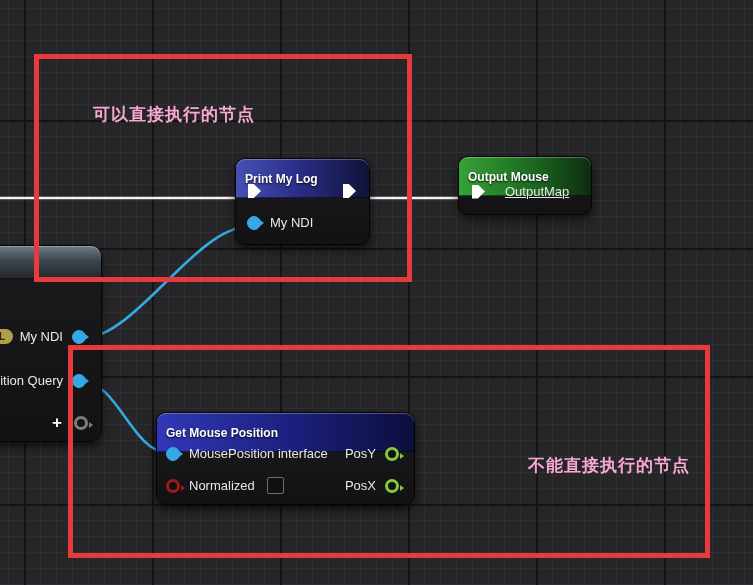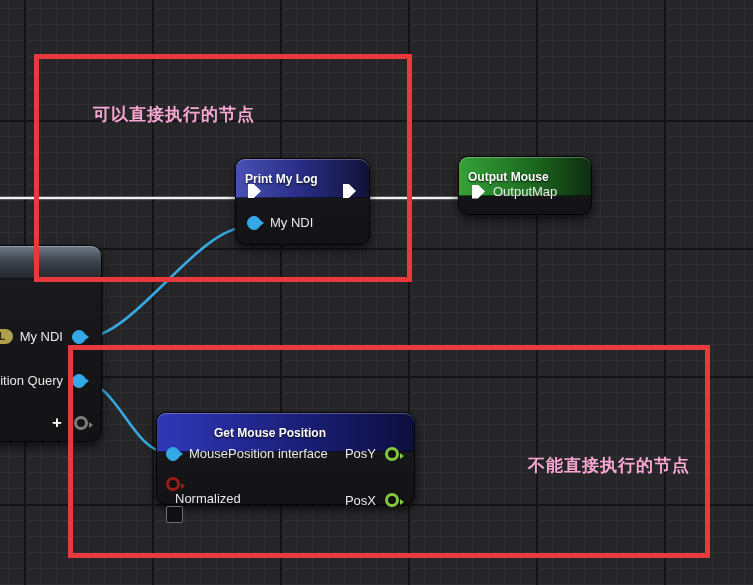--- a/index.html
+++ b/index.html
@@ -27,21 +27,21 @@
     height:39px;border-radius:9px 9px 0 0;
     display:flex;align-items:center;
     box-shadow:inset 0 1px 0 rgba(255,255,255,.28), inset 0 -1px 0 rgba(0,0,0,.5);
   }
   .node-title{
     font-size:12px;font-weight:bold;color:#fff;
     padding-left:9px;white-space:nowrap;
     text-shadow:0 1px 2px rgba(0,0,0,.9);
   }
   .hdr-blue{background:linear-gradient(to right,#4850b4 0%,#2b2f88 45%,#101238 100%);}
-  .hdr-blue2{background:linear-gradient(to right,#3038b8 0%,#1b1f7a 55%,#0c0e3c 100%);padding-left:48px;}
+  .hdr-blue2{background:linear-gradient(to right,#3038b8 0%,#1b1f7a 55%,#0c0e3c 100%);}
   .hdr-green{background:linear-gradient(to right,#35a238 0%,#1d6a20 55%,#0d2c10 100%);}
   .hdr-gray{background:linear-gradient(#707c8a 0%,#3d444d 45%,#23262b 100%);border-radius:10px 10px 0 0;height:33px;}
   .pin-row{position:absolute;display:flex;align-items:center;font-size:13px;white-space:nowrap;}
   .pin-circle{width:12px;height:12px;border-radius:50%;display:inline-block;position:relative;flex:0 0 auto;}
   .pin-circle:after{content:"";position:absolute;left:12px;top:3px;border-left:4px solid;border-top:3px solid transparent;border-bottom:3px solid transparent;border-left-color:inherit;}
   .pin-blue{background:#35a9e8;border:1px solid #35a9e8;border-left-color:#35a9e8;color:#35a9e8;}
   .pin-green{background:#101010;border:3px solid #84c83e;width:8px;height:8px;color:#84c83e;border-left-color:#84c83e;}
   .pin-red{background:#101010;border:3px solid #9c1c1c;width:8px;height:8px;color:#9c1c1c;border-left-color:#9c1c1c;}
   .pin-gray{background:#141414;border:3px solid #7d7d7d;width:8px;height:8px;color:#7d7d7d;border-left-color:#7d7d7d;}
   .pin-exec{
@@ -100,41 +100,41 @@
     <span class="lbl" style="margin-left:9px;">My NDI</span>
   </div>
 </div>
 
 <div class="node" style="left:458px;top:156px;width:132px;height:57px;">
   <div class="node-header hdr-green">
     <span class="node-title">Output Mouse</span>
   </div>
   <div class="pin-row" style="left:13px;top:27px;">
     <span class="pin-exec"></span>
-    <span class="lbl" style="margin-left:8px;">OutputMap</span>
+    <span class="lbl" style="margin-left:20px;text-decoration:underline;">OutputMap</span>
   </div>
 </div>
 
 <div class="node" style="left:156px;top:412px;width:257px;height:91px;">
   <div class="node-header hdr-blue2">
     <span class="node-title">Get Mouse Position</span>
   </div>
   <div class="pin-row" style="left:9px;right:10px;top:33px;justify-content:space-between;gap:16px;">
     <span style="display:flex;align-items:center;">
       <span class="pin-circle pin-blue"></span>
       <span class="lbl" style="margin-left:9px;">MousePosition interface</span>
     </span>
     <span style="display:flex;align-items:center;">
       <span class="lbl" style="margin-right:9px;">PosY</span>
       <span class="pin-circle pin-green"></span>
       <span style="width:5px;"></span>
     </span>
   </div>
   <div class="pin-row" style="left:9px;right:10px;top:64px;justify-content:space-between;">
-    <span style="display:flex;align-items:flex-start;flex-direction:column;">
+    <span style="display:flex;align-items:center;">
       <span class="pin-circle pin-red"></span>
       <span class="lbl" style="margin-left:9px;margin-right:12px;">Normalized</span>
       <span class="checkbox"></span>
     </span>
     <span style="display:flex;align-items:center;">
       <span class="lbl" style="margin-right:9px;">PosX</span>
       <span class="pin-circle pin-green"></span>
       <span style="width:5px;"></span>
     </span>
   </div>

